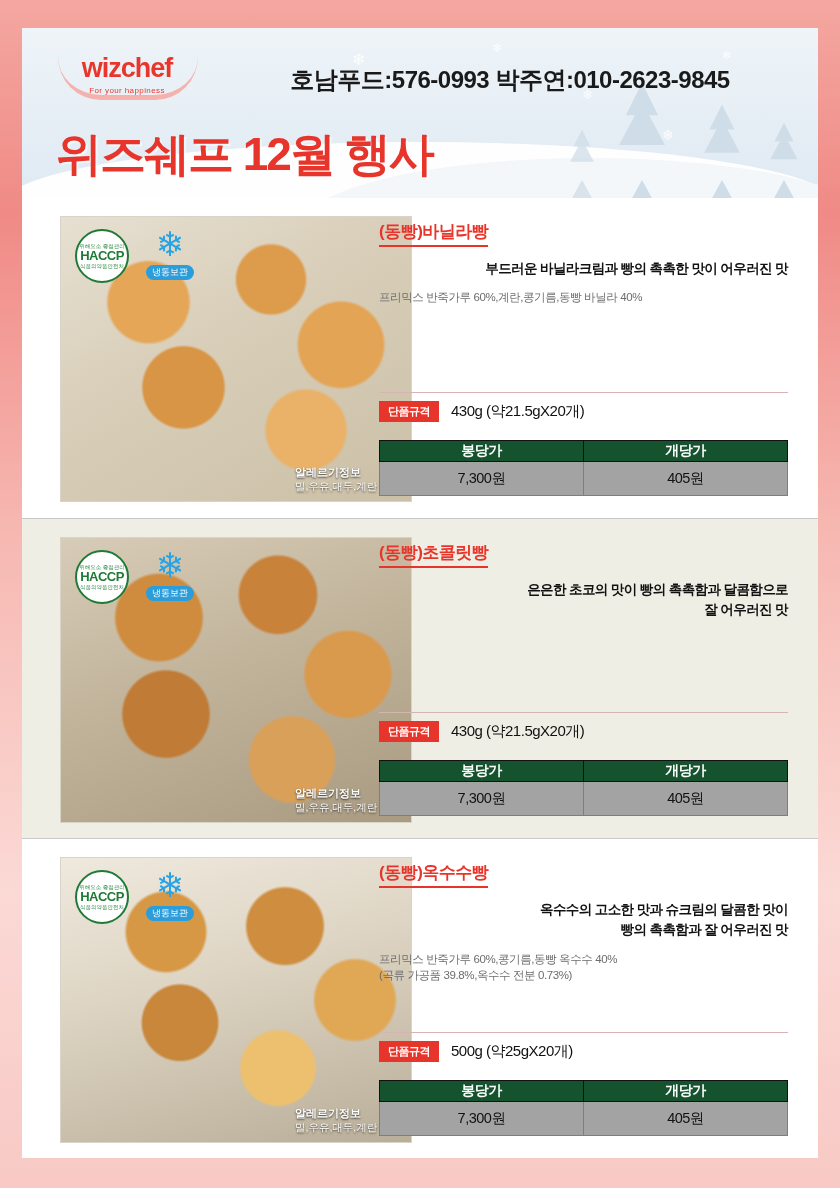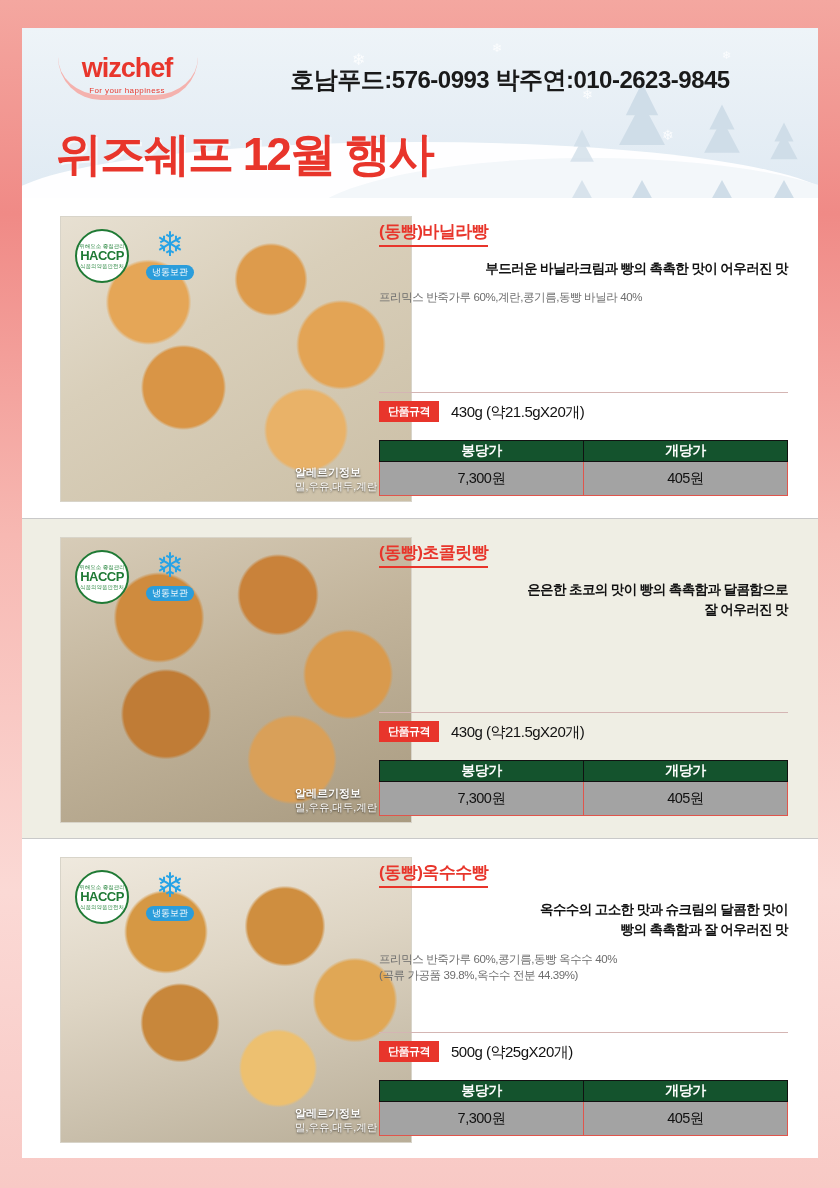--- a/index.html
+++ b/index.html
@@ -288,21 +288,21 @@
   }
 
   .spec-row {
     position: absolute;
     left: 12px;
     right: 30px;
     bottom: 86px;
     border-top: 1px solid #d4b5b3;
     padding-top: 8px;
     display: flex;
-    align-items: flex-end;
+    align-items: center;
   }
   .spec-label {
     background: #e8352b;
     color: #fff;
     font-size: 11px;
     font-weight: bold;
     padding: 3px 9px;
     letter-spacing: -.5px;
   }
   .spec-value {
@@ -490,21 +490,21 @@
             <div>알레르기정보</div>
             <div class="sub">밀,우유,대두,계란</div>
           </div>
         </div>
       </div>
       <div class="info">
         <div class="p-name">(동빵)옥수수빵</div>
         <div class="p-desc" style="white-space:pre-line;">옥수수의 고소한 맛과 슈크림의 달콤한 맛이
 빵의 촉촉함과 잘 어우러진 맛</div>
         <div class="p-ing" style="white-space:pre-line;">프리믹스 반죽가루 60%,콩기름,동빵 옥수수 40%
-(곡류 가공품 39.8%,옥수수 전분 44.39%)</div>
+(곡류 가공품 39.8%,옥수수 전분 0.73%)</div>
 
         <div class="spec-row">
           <span class="spec-label">단품규격</span>
           <span class="spec-value">500g (약25gX20개)</span>
         </div>
 
         <table class="price-table">
           <tbody>
               <tr>
             <th>봉당가</th>

